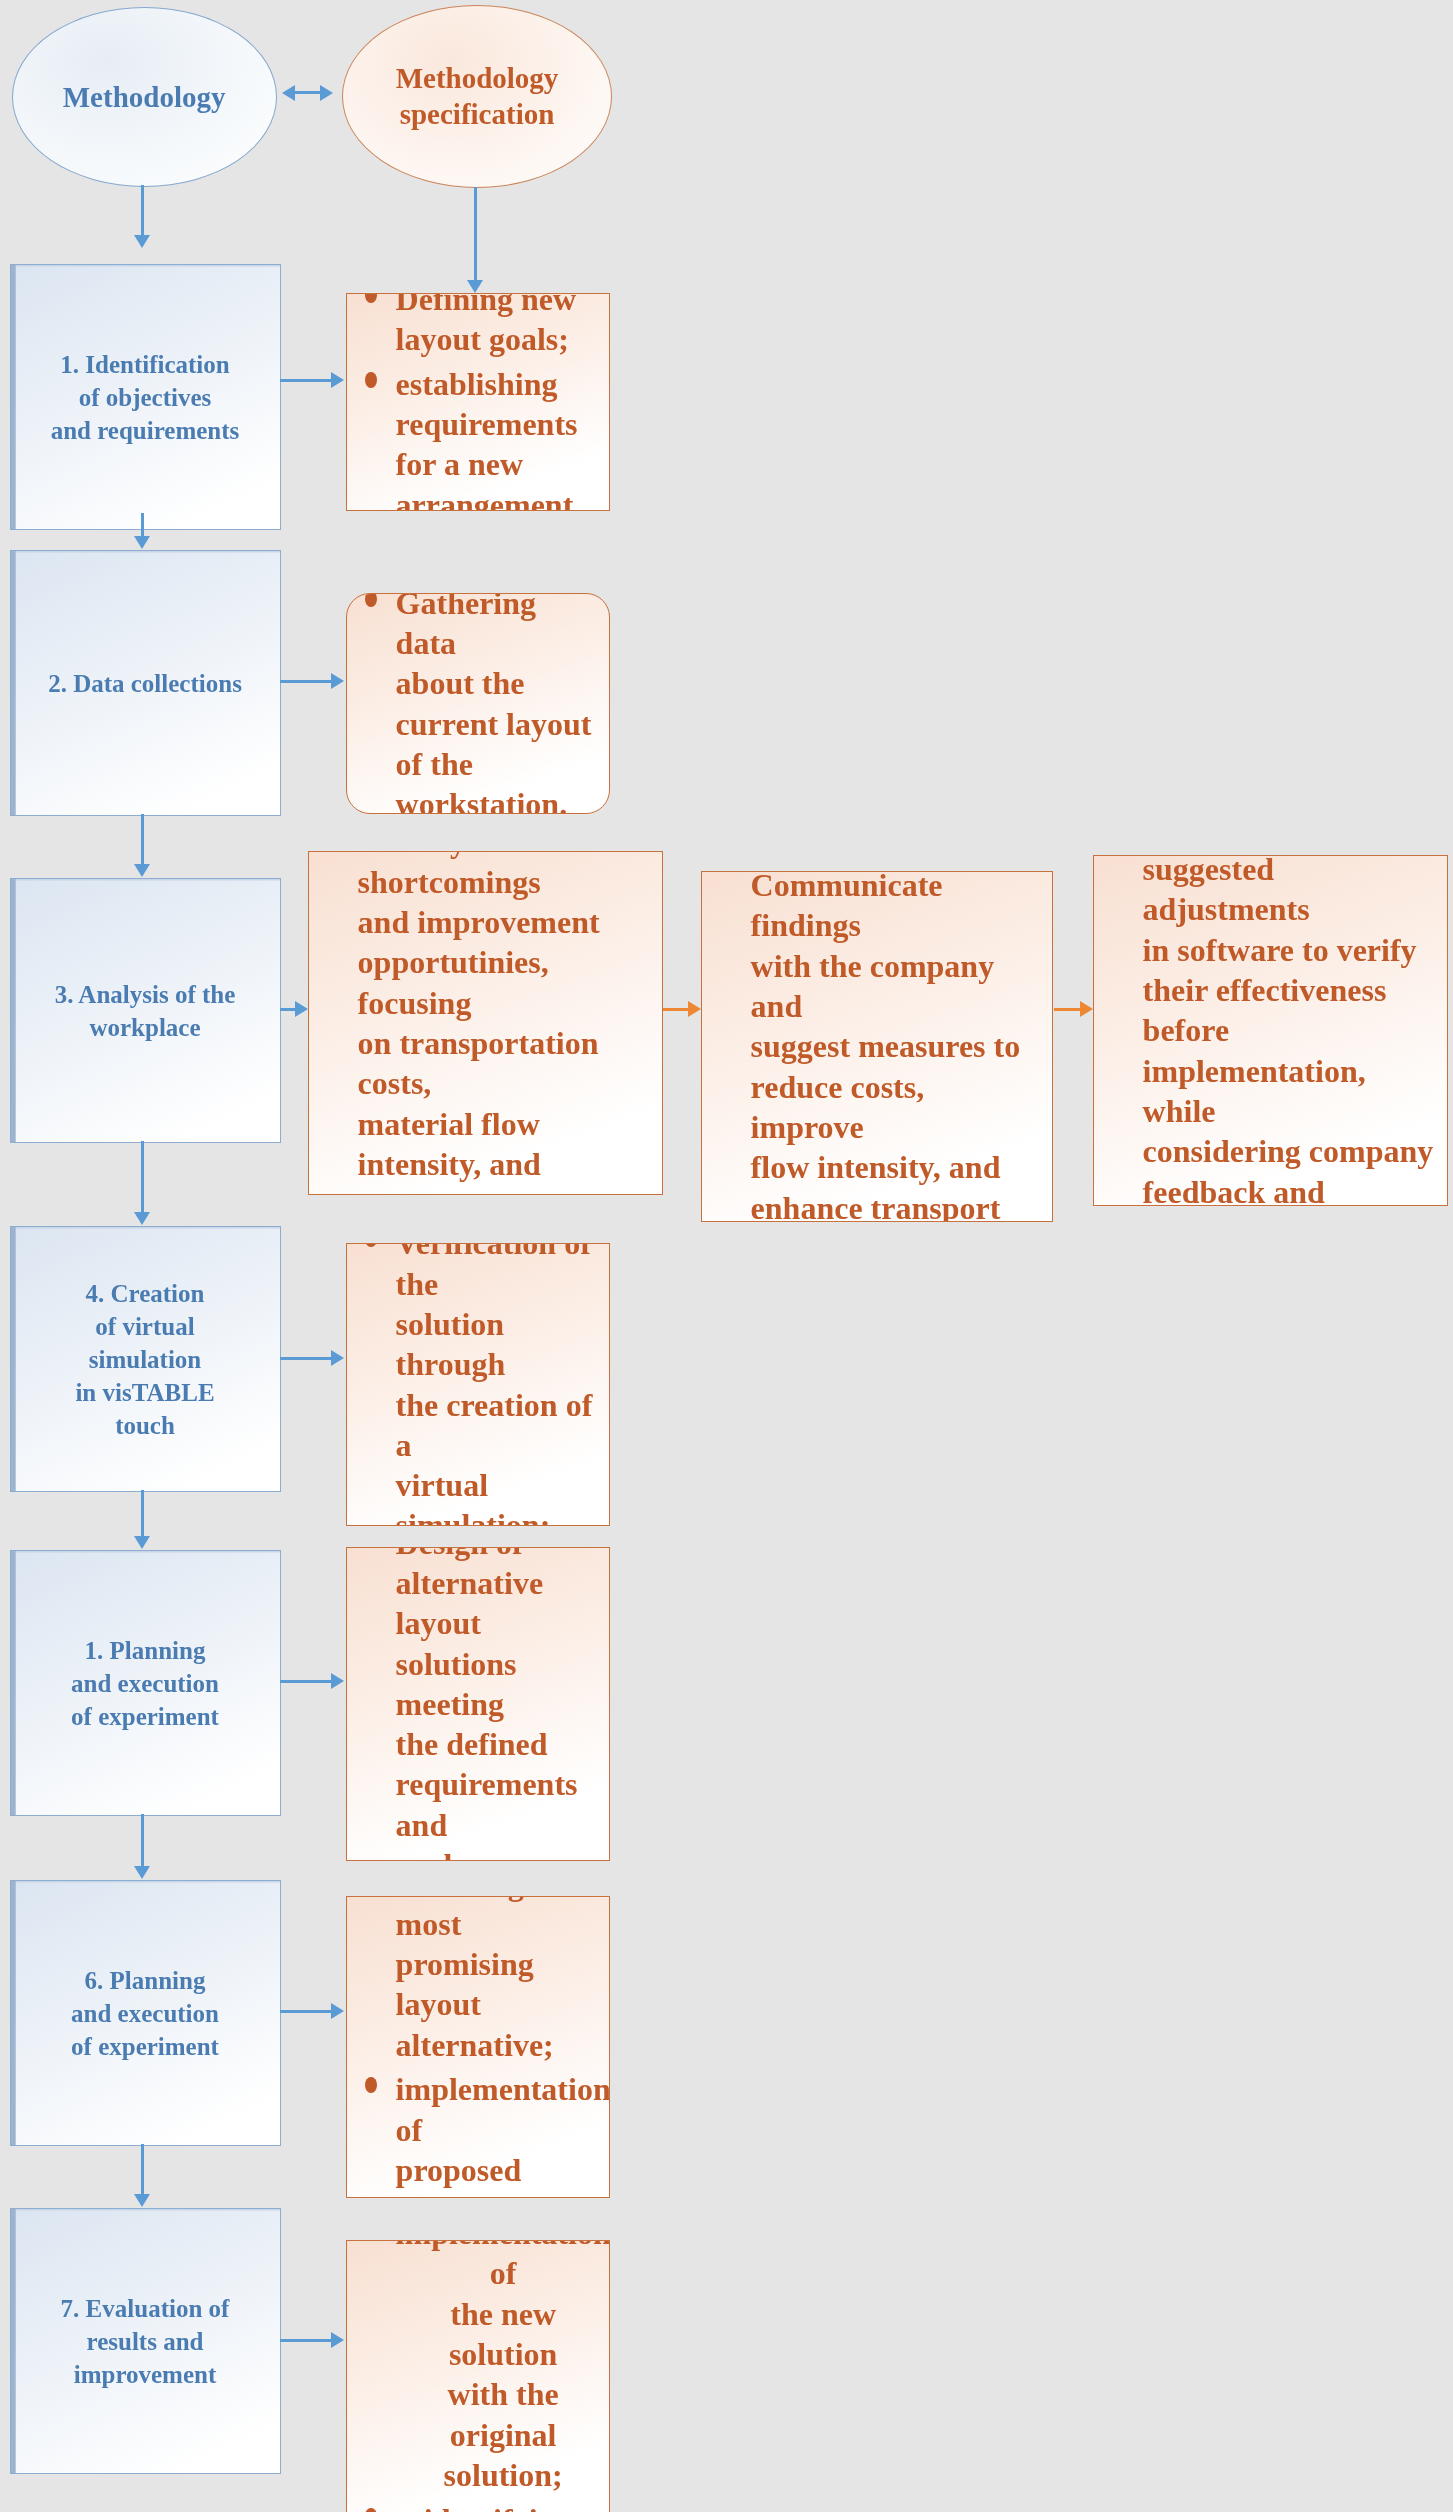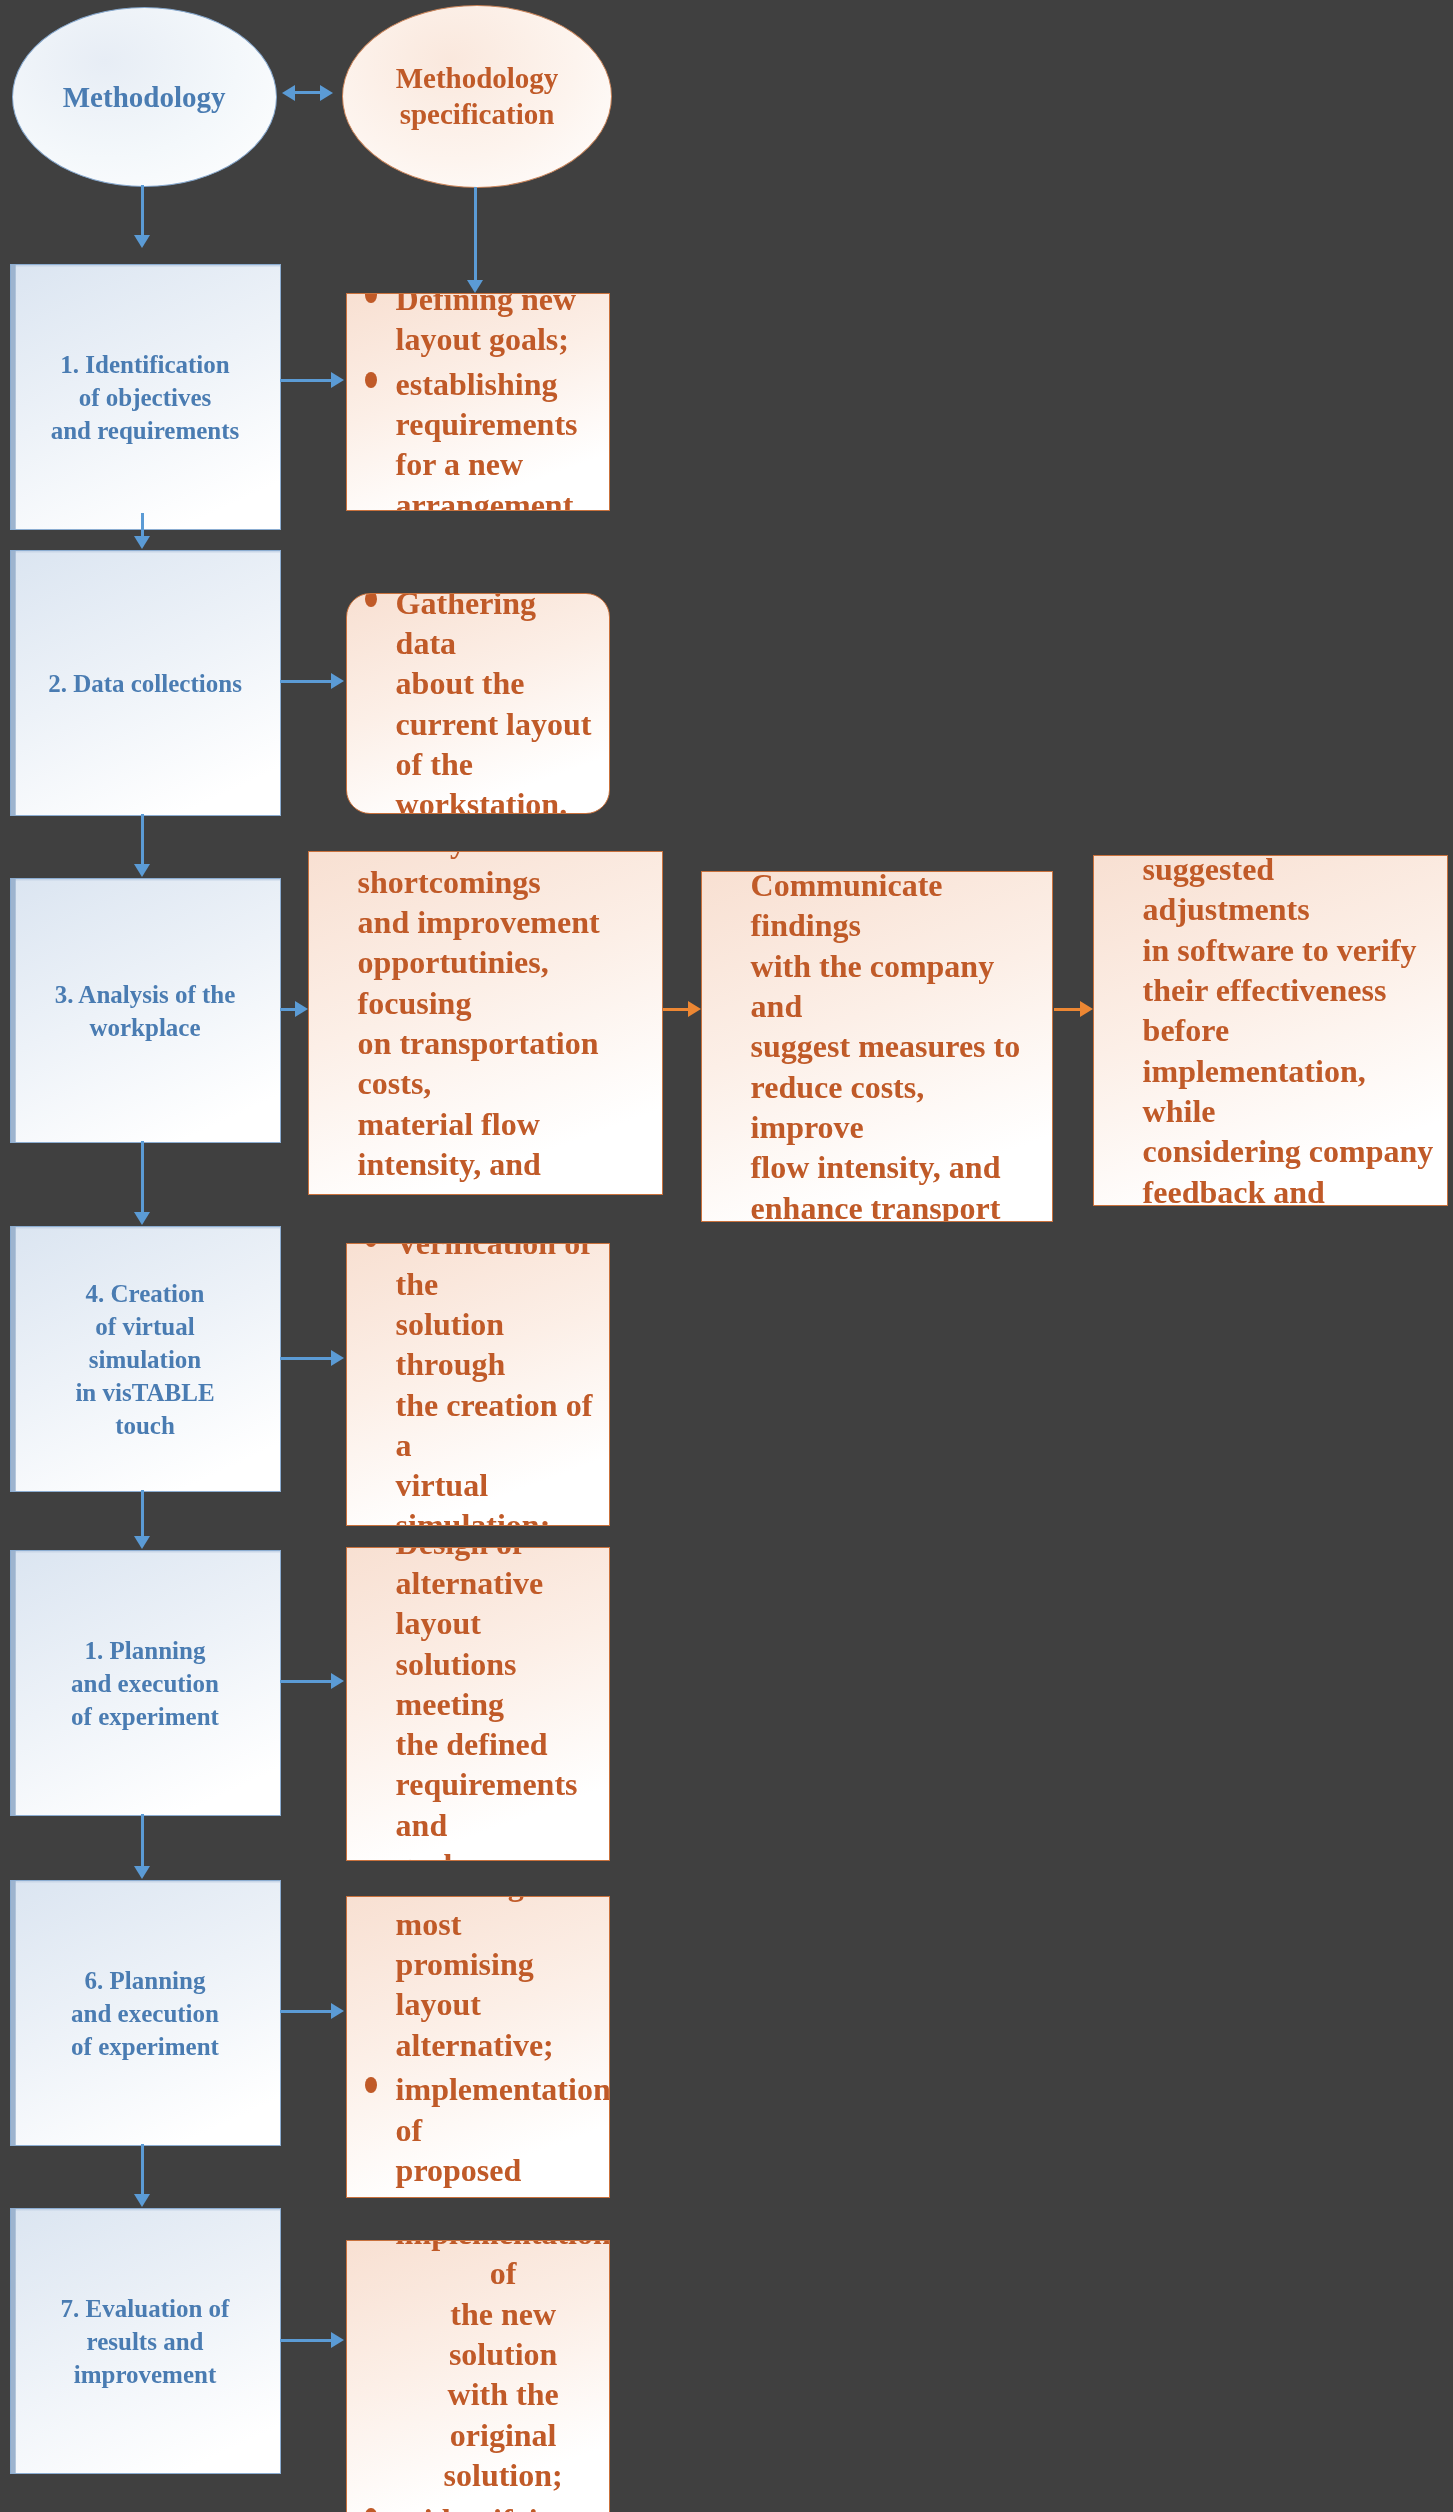--- a/index.html
+++ b/index.html
@@ -1,17 +1,17 @@
 <!DOCTYPE html>
 <html style="font-size:8.4px"><head>
 <meta charset="utf-8">
 <style>
   html,body{margin:0;padding:0;background:#ffffff;}
   body{width:1453px;height:2512px;font-family:"Liberation Serif","DejaVu Serif",serif;font-weight:bold;}
-  .canvas{position:relative;width:1453px;height:2512px;overflow:hidden;background:#404040;}
+  .canvas{position:relative;width:1453px;height:2512px;overflow:hidden;background:#e5e5e5;}
 
   
   .ellipse{position:absolute;border-radius:50%;display:flex;align-items:center;justify-content:center;
            text-align:center;font-size:29px;line-height:1.22;}
   .ellipse .lbl{white-space:pre-line;}
   .ellipse.blue{border:1.6px solid #86a8ce;color:#4a7cb2;
     background:radial-gradient(ellipse at 35% 30%,#e7edf5 0%,#f4f8fb 55%,#ffffff 100%);}
   .ellipse.orange{border:1.6px solid #cb855a;color:#c05a28;
     background:radial-gradient(ellipse at 40% 30%,#fae8dd 0%,#fdf4ee 55%,#ffffff 100%);}
 

